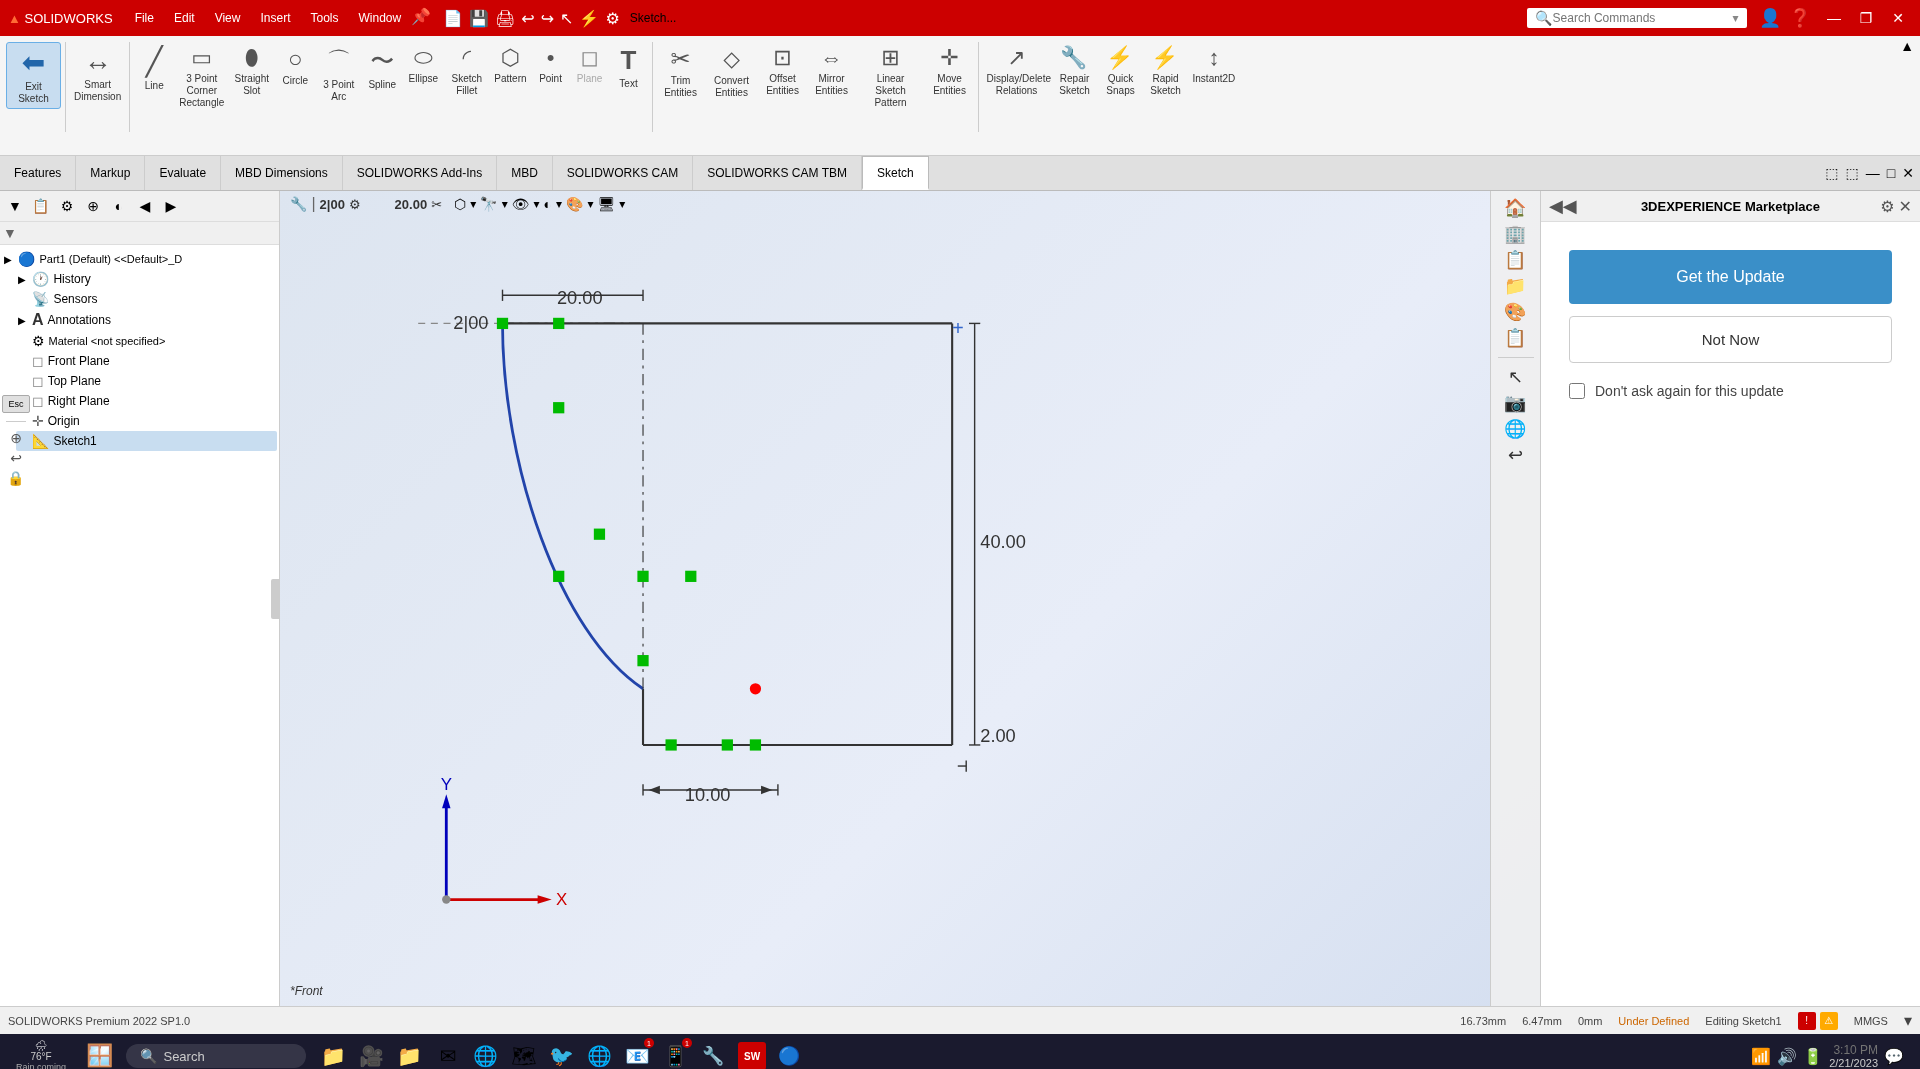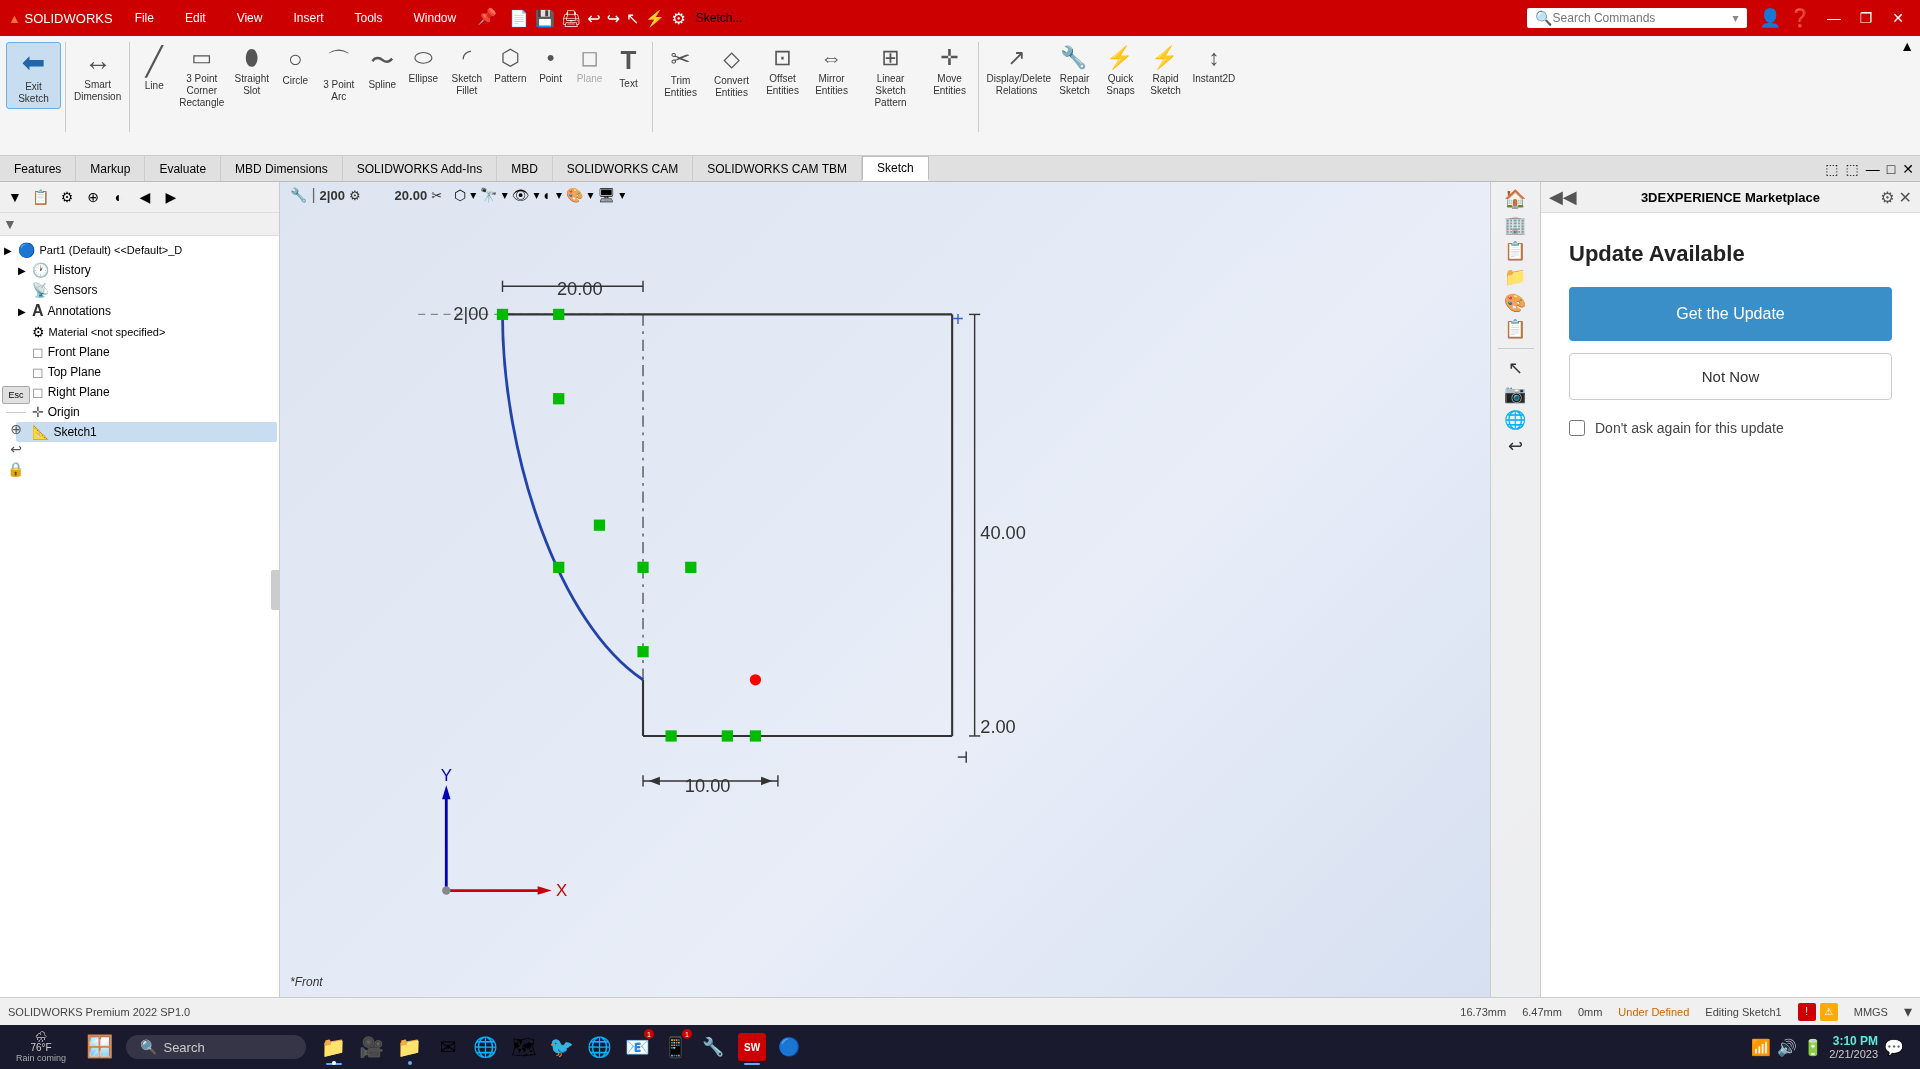--- a/index.html
+++ b/index.html
@@ -1,21 +1,21 @@
 <!DOCTYPE html>
 <html><head>
   <meta charset="utf-8">
   <style>
     * { margin: 0; padding: 0; box-sizing: border-box; }
     body { width: 1920px; height: 1069px; overflow: hidden; font-family: 'Segoe UI', Arial, sans-serif; font-size: 12px; background: #f0f0f0; }
 
     
     #titlebar { display: flex; align-items: center; height: 36px; background: #c00; color: white; padding: 0 8px; }
     #titlebar .logo { font-weight: normal; font-size: 13px; color: white; margin-right: 12px; }
-    #titlebar .menu-items { display: flex; gap: 11px; }
+    #titlebar .menu-items { display: flex; gap: 0; }
     #titlebar .menu-item { padding: 4px 10px; cursor: pointer; font-size: 12px; color: white; }
     #titlebar .spacer { flex: 1; }
     #titlebar .search-box { display: flex; align-items: center; background: white; border-radius: 2px; padding: 2px 8px; min-width: 220px; }
     #titlebar .search-box input { border: none; outline: none; font-size: 12px; width: 180px; }
     #titlebar .window-controls { display: flex; gap: 4px; margin-left: 8px; }
     #titlebar .wc-btn { width: 28px; height: 28px; display: flex; align-items: center; justify-content: center; cursor: pointer; color: white; font-size: 14px; }
 
     
     #ribbon { background: #f5f5f5; border-bottom: 1px solid #ccc; padding: 4px 4px 0; display: flex; flex-direction: column; }
     #ribbon-tools { display: flex; align-items: flex-start; gap: 2px; flex-wrap: nowrap; min-height: 110px; }
@@ -238,21 +238,21 @@
 
     <div class="tool-btn" style="display:flex; flex-direction:column; align-items:center; min-width:44px;">
       <span style="font-size:22px; color:#555;">↕</span>
       <span class="tool-label" style="font-size:10px; color:#333;">Instant2D</span>
     </div>
   </div>
 
   <div style="position:absolute; top:36px; right:0; cursor:pointer; font-size:14px; padding:2px 6px;">▲</div>
 </div>
 
-<div id="tabbar" style="display:flex; align-items:center; height:26px; background:#e0e0e0; border-bottom:1px solid #bbb;">
+<div id="tabbar" style="display:flex; align-items:center; height:35px; background:#e0e0e0; border-bottom:1px solid #bbb;">
   <div class="tab">Features</div>
   <div class="tab">Markup</div>
   <div class="tab">Evaluate</div>
   <div class="tab">MBD Dimensions</div>
   <div class="tab">SOLIDWORKS Add-Ins</div>
   <div class="tab">MBD</div>
   <div class="tab">SOLIDWORKS CAM</div>
   <div class="tab">SOLIDWORKS CAM TBM</div>
   <div class="tab active sketch-tab">Sketch</div>
 
@@ -470,21 +470,20 @@
   <div id="right-panel" style="width:380px; background:white; border-left:1px solid #ccc; display:flex; flex-direction:column;">
 
     <div id="panel-header" style="display:flex; align-items:center; padding:4px 8px; background:#f0f0f0; border-bottom:1px solid #ddd;">
       <span style="font-size:18px; cursor:pointer; color:#555; margin-right:4px;">◀◀</span>
       <span style="flex:1; font-weight:600; font-size:13px; text-align:center;">3DEXPERIENCE Marketplace</span>
       <span style="font-size:16px; cursor:pointer; color:#555; margin-right:4px;">⚙</span>
       <span style="font-size:16px; cursor:pointer; color:#555;">✕</span>
     </div>
 
     <div id="panel-content" style="flex:1; padding:28px 28px 20px; overflow-y:auto;">
-      <h2 style="font-size:22px; font-weight:600; margin-bottom:20px; color:#222;">Update Available</h2>
       <button class="btn-update" style="width:100%; padding:18px; background:#3a8fc8; color:white; border:none; border-radius:4px; font-size:16px; cursor:pointer; margin-bottom:12px;">Get the Update</button>
       <button class="btn-notnow" style="width:100%; padding:14px; background:white; color:#333; border:1px solid #ccc; border-radius:4px; font-size:15px; cursor:pointer; margin-bottom:20px;">Not Now</button>
       <div class="checkbox-row" style="display:flex; align-items:center; gap:10px;">
         <input type="checkbox" id="dontask" style="width: 16px; height: 16px;">
         <label for="dontask" style="font-size:14px; color:#444; cursor:pointer;">Don't ask again for this update</label>
       </div>
     </div>
   </div>
 </div>
 
@@ -568,18 +567,18 @@
     </div>
   </div>
 
   <div style="flex:1;"></div>
 
   <div style="display:flex; align-items:center; gap:6px; color:white; padding:0 8px;">
     <span style="font-size:16px; cursor:pointer;">📶</span>
     <span style="font-size:16px; cursor:pointer;">🔊</span>
     <span style="font-size:16px; cursor:pointer;">🔋</span>
     <div style="display:flex; flex-direction:column; align-items:flex-end; cursor:pointer;">
-      <span style="font-size:12px; color:#5eead4; font-weight:700;">3:10 PM</span>
+      <span style="font-size:12px; color:#737373; font-weight:400;">3:10 PM</span>
       <span style="font-size:11px; color:#ccc;">2/21/2023</span>
     </div>
     <span style="font-size:16px; cursor:pointer;">💬</span>
   </div>
 </div>
 
 </body></html>

